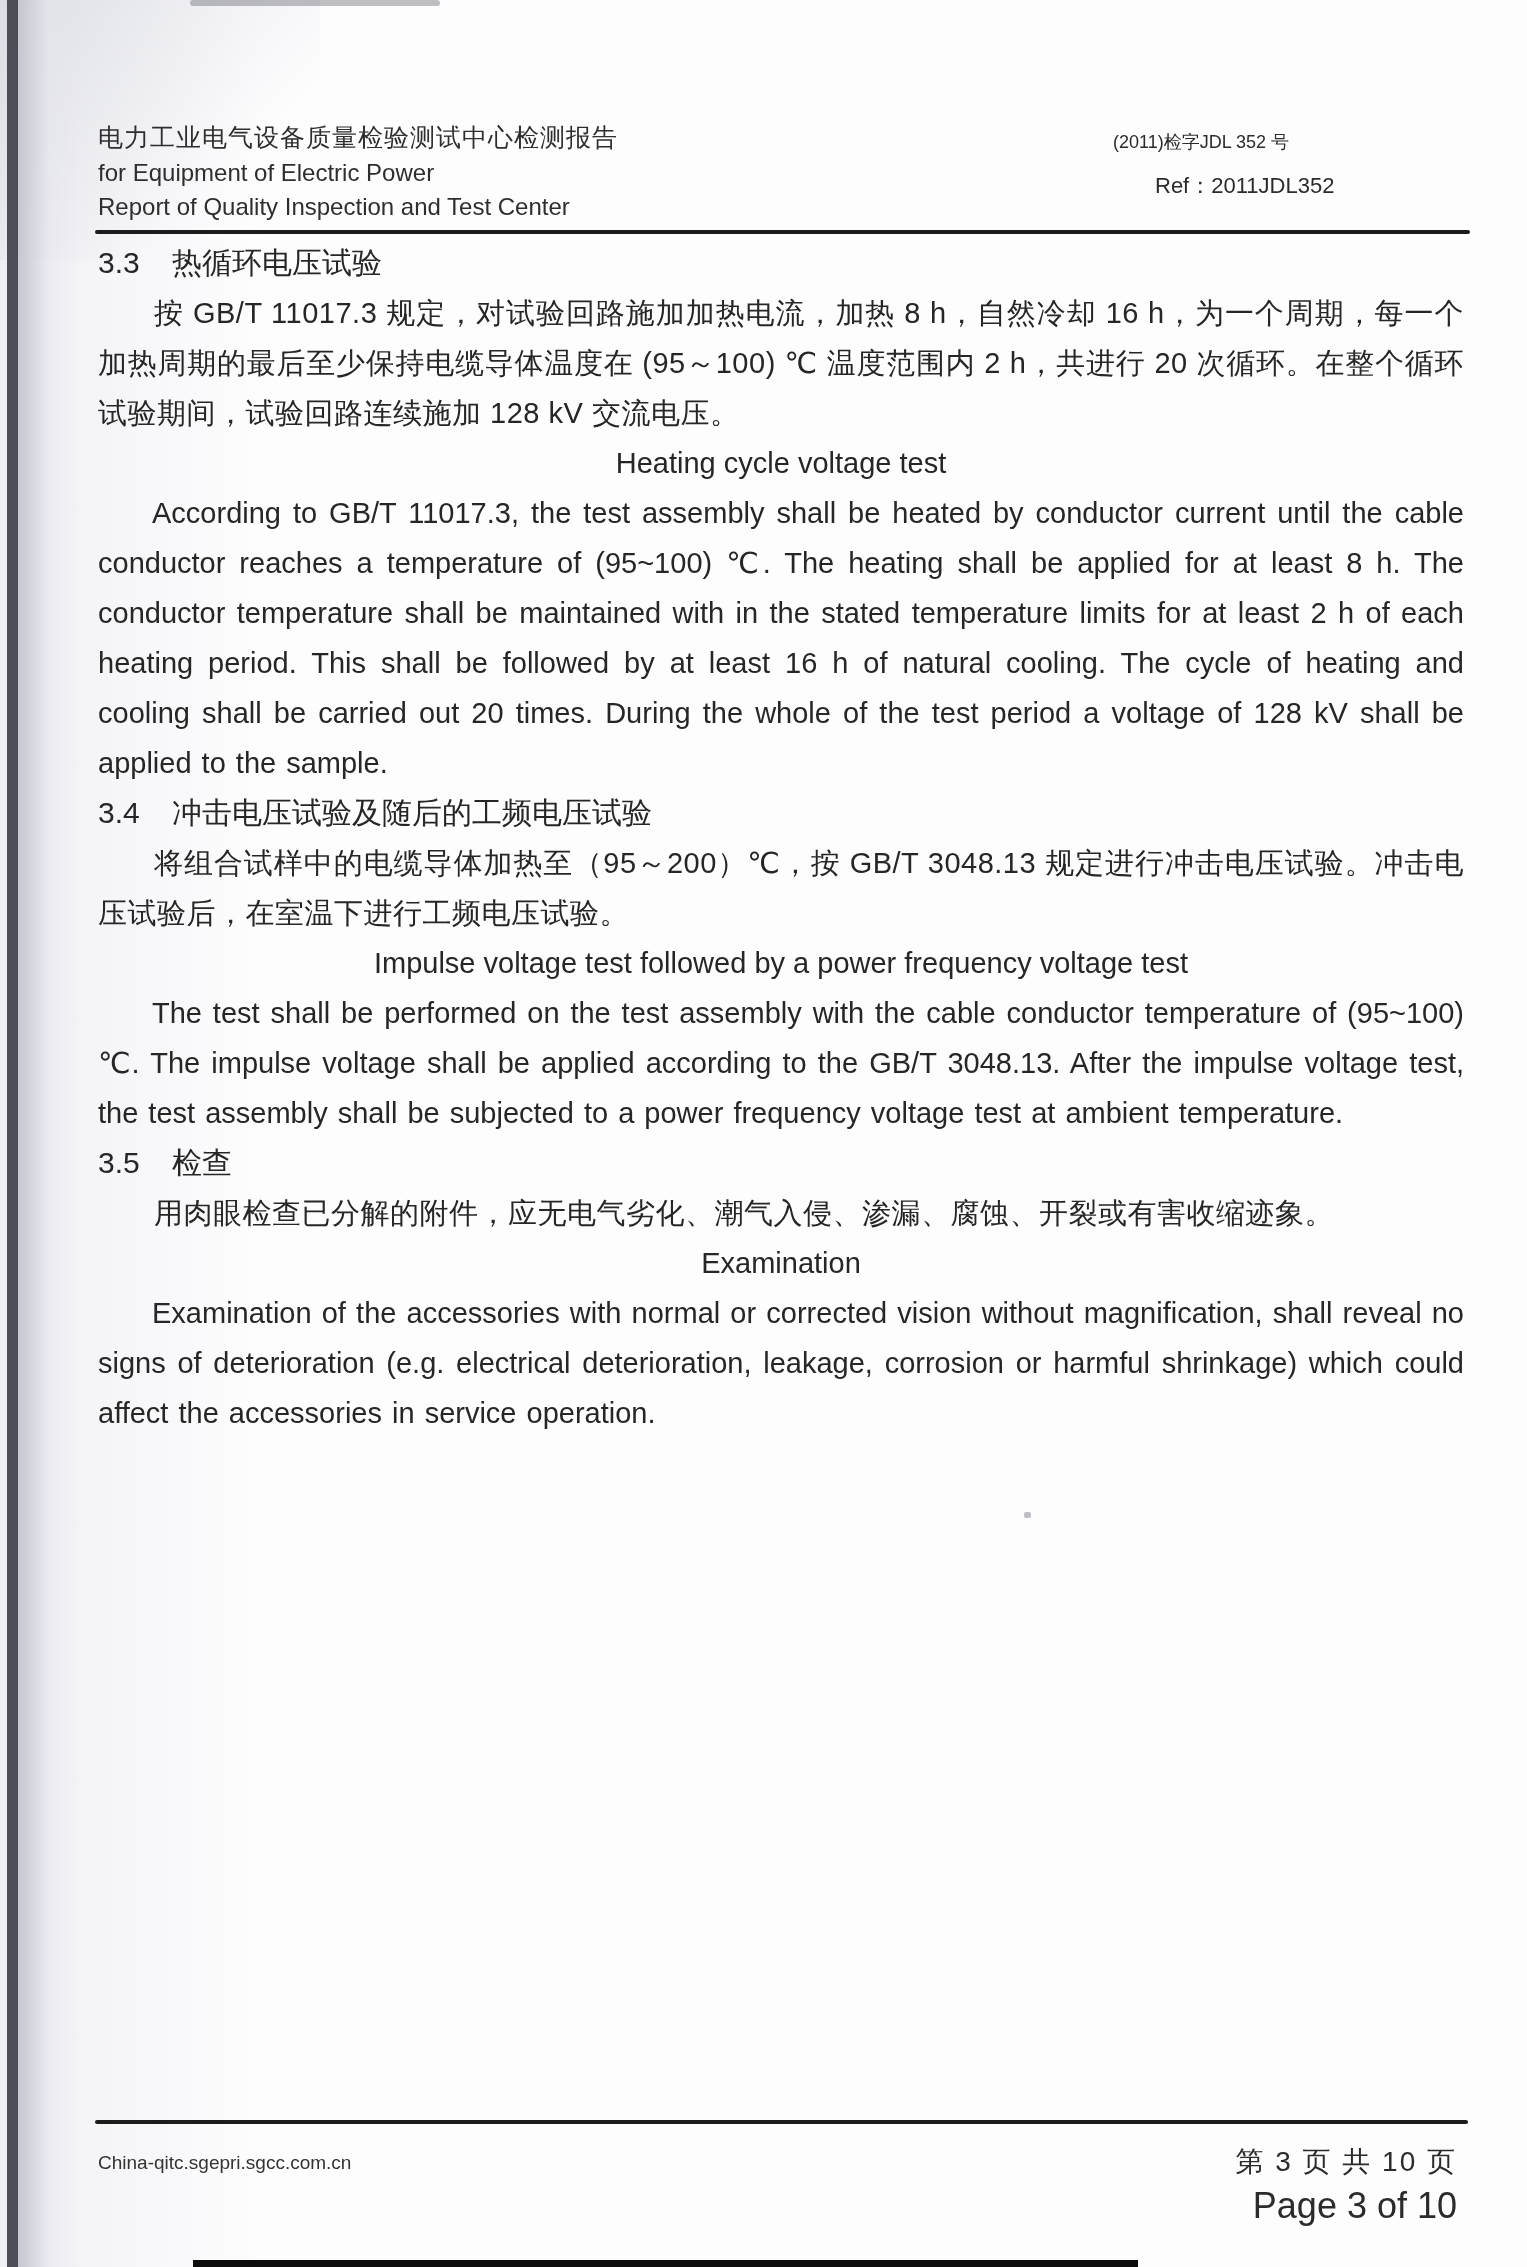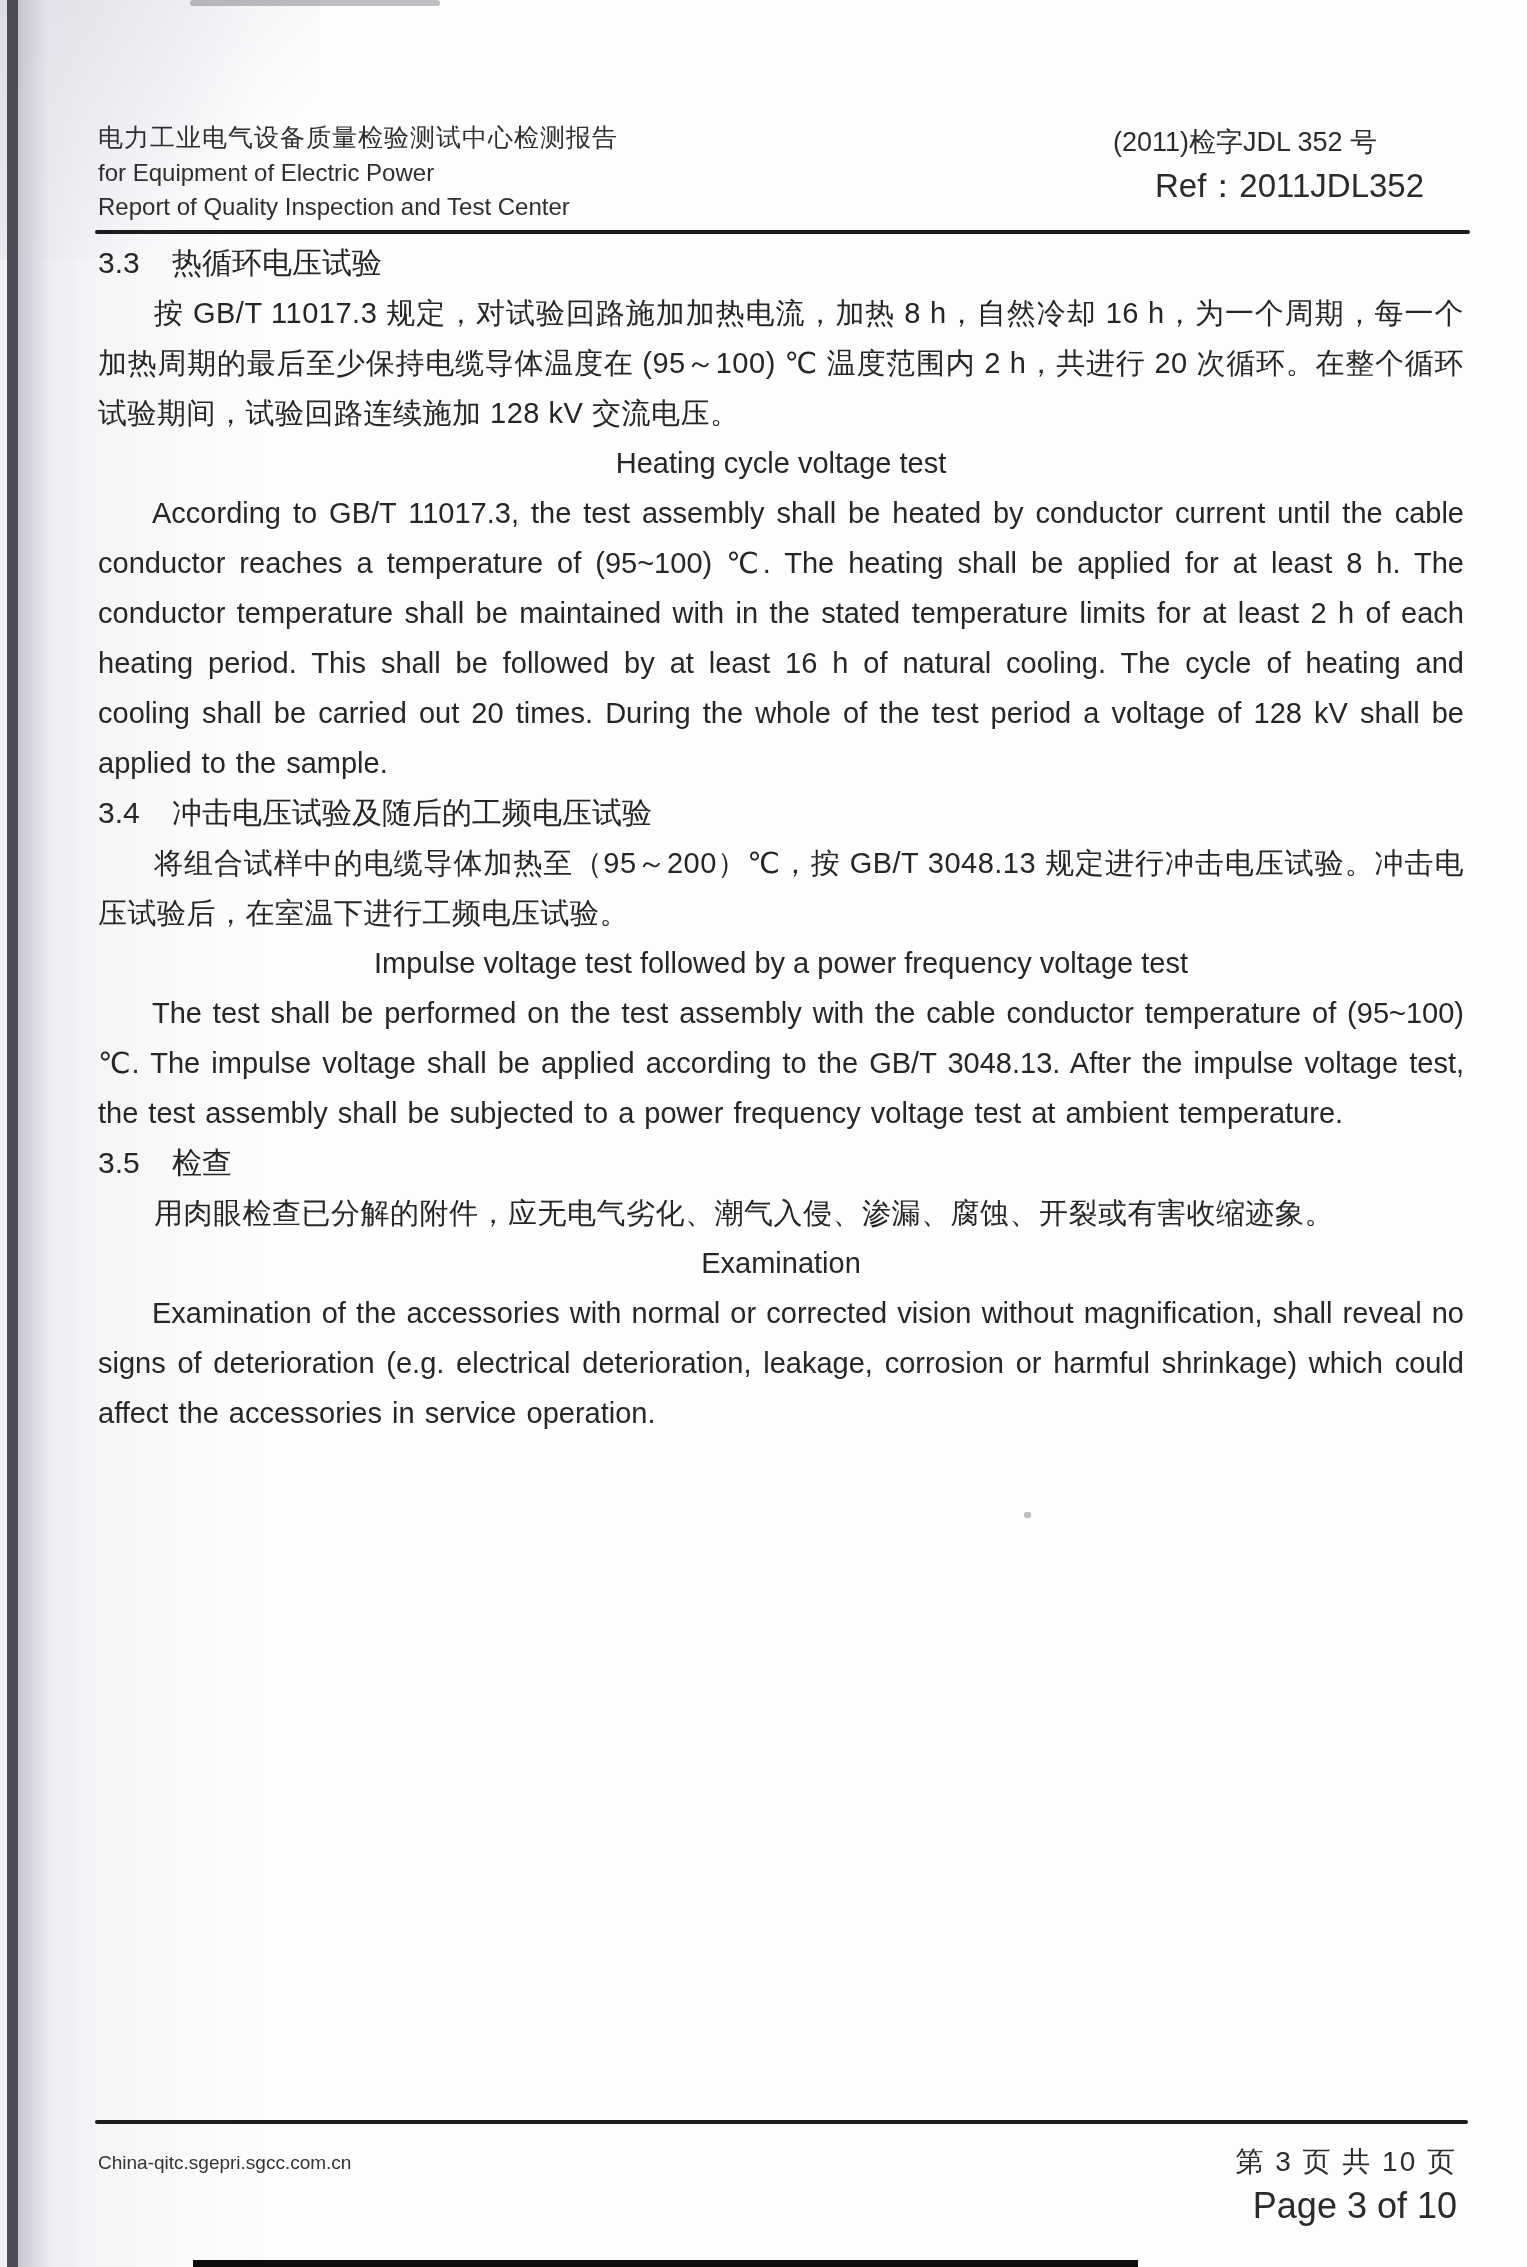--- a/index.html
+++ b/index.html
@@ -20,22 +20,22 @@
   .corner-tint{position:absolute;left:0;top:0;width:320px;height:260px;
     background:linear-gradient(135deg,rgba(185,188,200,.35),rgba(185,188,200,0) 70%);}
   .top-smudge{position:absolute;left:190px;top:0;width:250px;height:6px;background:rgba(110,110,122,.45);border-radius:3px;}
   .speck{position:absolute;left:1024px;top:1512px;width:7px;height:6px;background:rgba(140,140,150,.55);border-radius:2px;}
   .bottom-bar{position:absolute;left:193px;bottom:0;width:945px;height:7px;background:#0d0d0d;}
   
   .hdr-left{position:absolute;left:98px;top:118px;}
   .hdr-zh{font-size:25px;line-height:38px;color:#2e2e2e;letter-spacing:1px;}
   .hdr-en{font-size:24px;line-height:34px;color:#2e2e2e;}
   .hdr-right{position:absolute;left:1113px;top:120px;}
-  .ref-zh{font-size:27px;line-height:44px;color:#2b2b2b;}
-  .ref-en{font-size:33px;line-height:44px;color:#2b2b2b;margin-left:42px;}
+  .ref-zh{font-size:18px;line-height:44px;color:#2b2b2b;}
+  .ref-en{font-size:22px;line-height:44px;color:#2b2b2b;margin-left:42px;}
   .rule{position:absolute;background:#1c1c1c;}
   .rule-top{left:95px;top:230px;width:1375px;height:4px;border-radius:2px;}
   .rule-bottom{left:95px;top:2120px;width:1373px;height:4px;border-radius:2px;}
   
   .content{position:absolute;left:98px;top:238px;width:1366px;
     font-size:29px;line-height:50px;}
   .sec-h{margin:0;font-size:30px;font-weight:normal;line-height:50px;}
   .sec-num{display:inline-block;min-width:74px;}
   p{margin:0;}
   .zh{text-align:justify;text-indent:56px;letter-spacing:.5px;}

